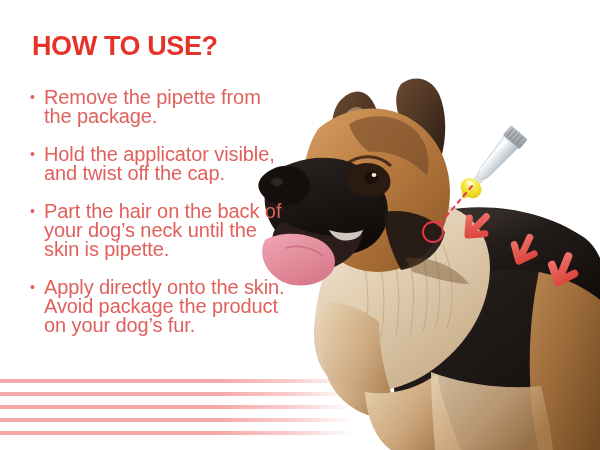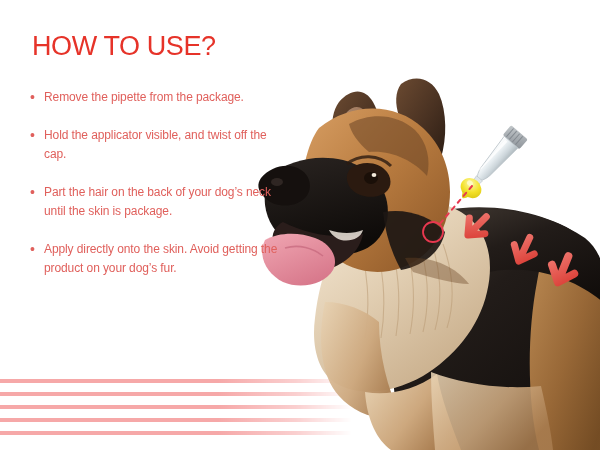--- a/index.html
+++ b/index.html
@@ -28,21 +28,21 @@
     -webkit-mask-image:linear-gradient(to right,#000 0%,#000 62%,rgba(0,0,0,.55) 84%,rgba(0,0,0,0) 100%);
     mask-image:linear-gradient(to right,#000 0%,#000 62%,rgba(0,0,0,.55) 84%,rgba(0,0,0,0) 100%);
     pointer-events:none;
   }
 
   
   #title{
     position:absolute;
     left:32px; top:32px;
     font-size:27px;
-    font-weight:normal;
+    font-weight:bold;
     letter-spacing:-0.4px;
     color:#e63329;
     line-height:1.05;
   }
   #steps{
     position:absolute;
     left:30px; top:88px;
     width:262px;
   }
   .step{
@@ -54,21 +54,21 @@
     flex:0 0 auto;
     width:14px;
     color:#e0605c;
     font-size:14px;
     line-height:19px;
     text-align:left;
   }
   .step-text{
     flex:1 1 auto;
     color:#e0605c;
-    font-size:12px;
+    font-size:20px;
     line-height:19px;
     letter-spacing:-0.1px;
   }
 
   
   #dog-wrap{
     position:absolute;
     left:255px; top:72px;
     width:352px; height:378px;
     pointer-events:none;
@@ -333,23 +333,23 @@
       <span class="step-text">Remove the pipette from the package.</span>
     </div>
 
     <div class="step">
       <span class="bullet">•</span>
       <span class="step-text">Hold the applicator visible, and twist off the cap.</span>
     </div>
 
     <div class="step">
       <span class="bullet">•</span>
-      <span class="step-text">Part the hair on the back of your dog’s neck until the skin is package.</span>
+      <span class="step-text">Part the hair on the back of your dog’s neck until the skin is pipette.</span>
     </div>
 
     <div class="step">
       <span class="bullet">•</span>
-      <span class="step-text">Apply directly onto the skin. Avoid getting the product on your dog’s fur.</span>
+      <span class="step-text">Apply directly onto the skin. Avoid package the product on your dog’s fur.</span>
     </div>
 
   </div>
 
 </div>
 
 </body></html>

